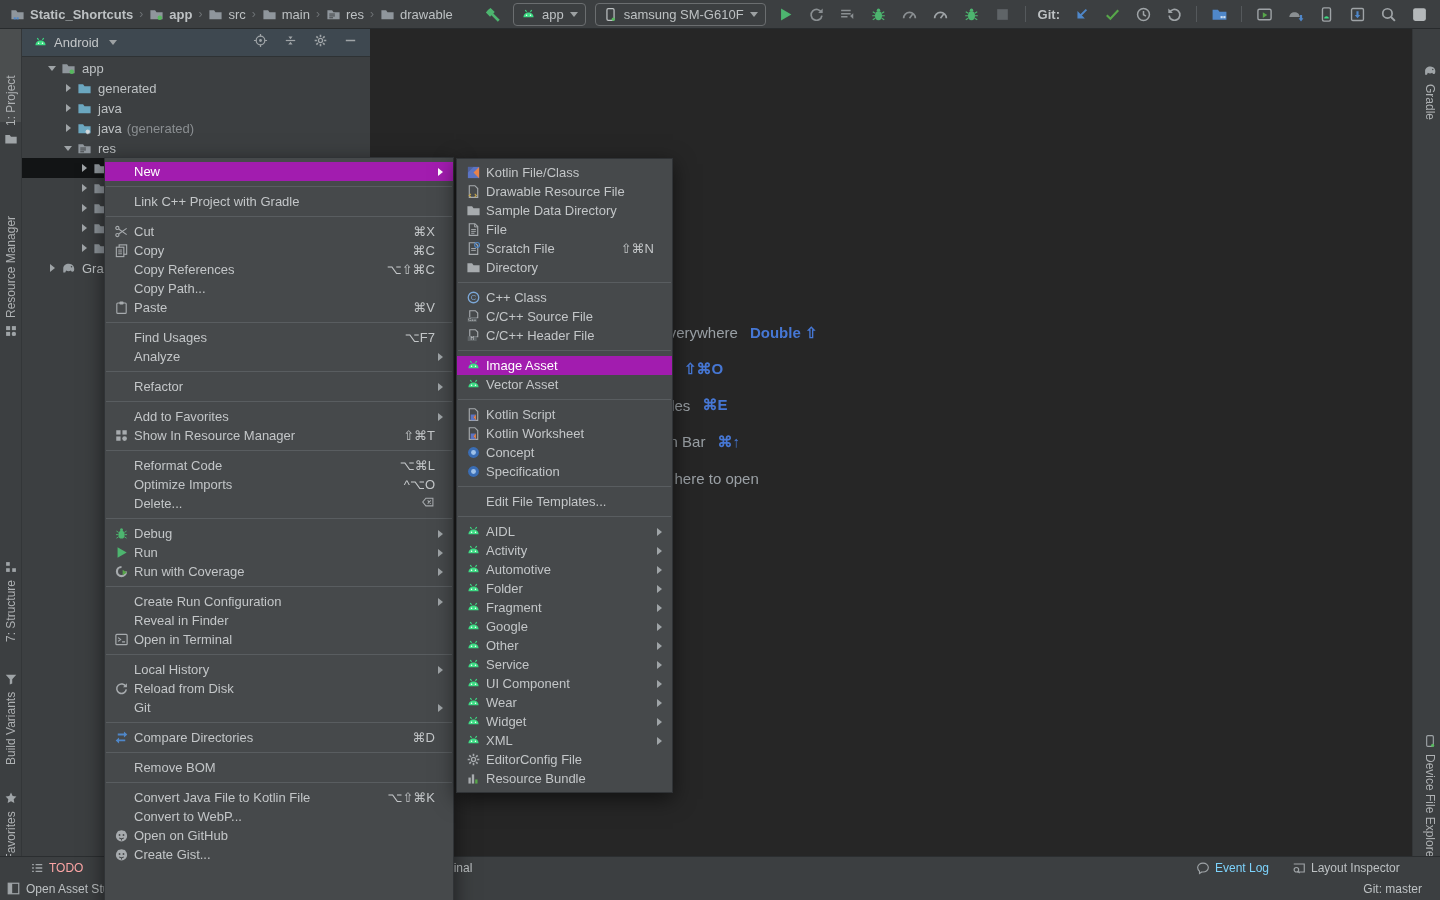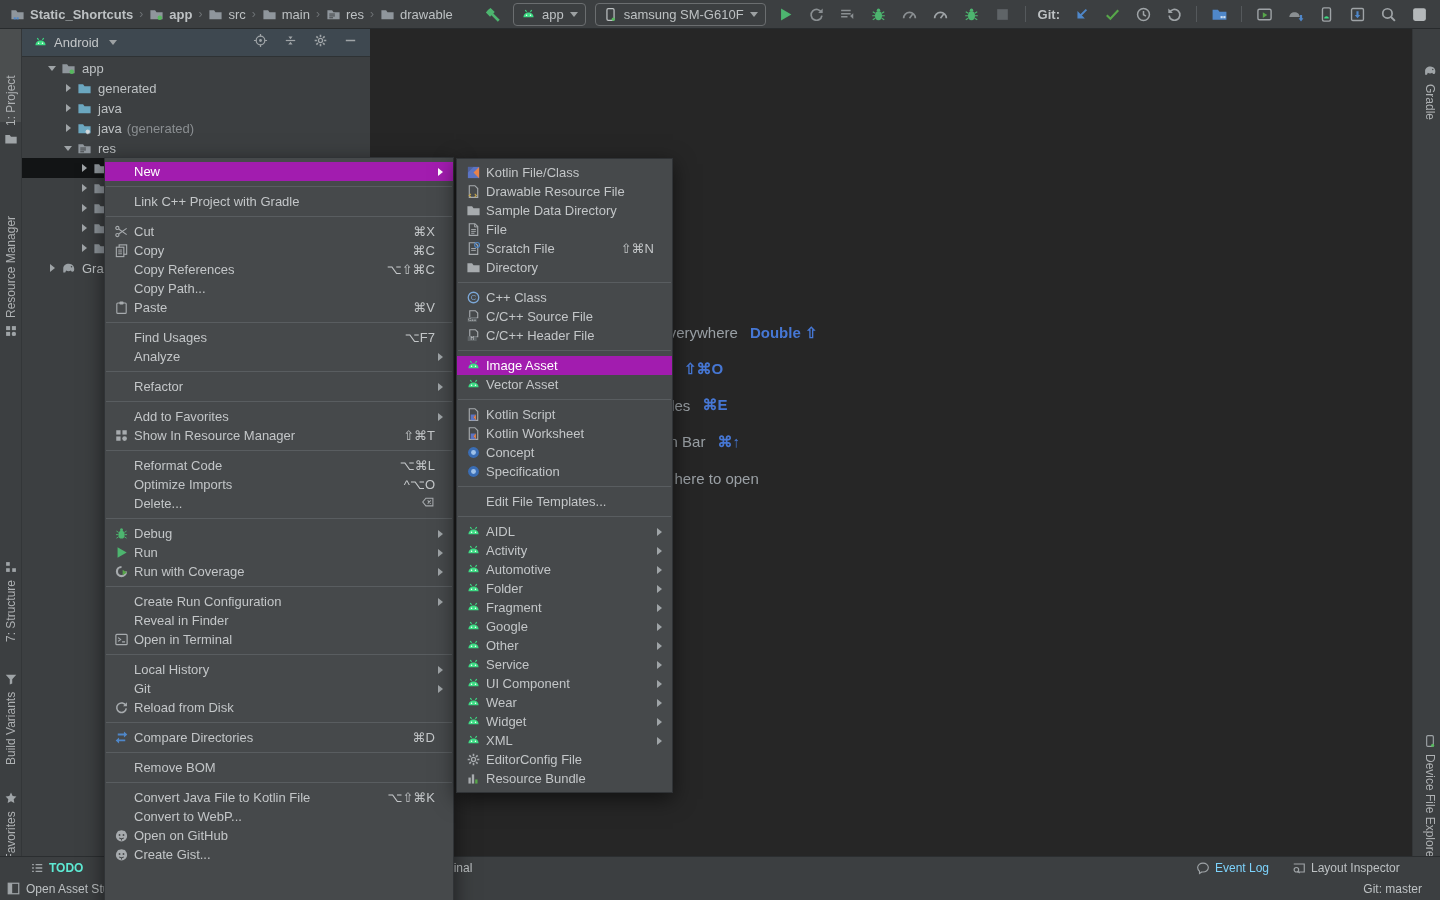--- a/index.html
+++ b/index.html
@@ -63,21 +63,21 @@
   #editor{position:absolute;left:370px;top:28px;width:1042px;height:828px;background:#262626;z-index:0;}
   #empty-hints{position:absolute;left:237px;top:294px;font-size:15px;}
   .hint-line{height:21px;margin-bottom:15.4px;display:flex;align-items:center;gap:12px;white-space:nowrap;}
   .hint-label{color:#9aa0a5;}
   .hint-key{color:#4677d4;font-weight:700;}
 
   
   #bottom-tabs{position:absolute;left:0;top:856px;width:1440px;height:22px;background:#3c3f41;
                border-top:1px solid #2b2e30;z-index:3;}
   .btab{position:absolute;top:0;height:22px;display:flex;align-items:center;gap:5px;font-size:12px;
-        color:#5eead4;font-weight:700;}
+        color:#fca5a5;font-weight:400;}
   #tab-todo{left:30px;}
   #tab-terminal{left:408px;font-weight:400;color:#bdc1c3;}
   #tab-eventlog{left:1196px;font-weight:400;color:#7dd3fc;}
   #tab-layout{left:1292px;font-weight:400;color:#bdc1c3;}
   #statusbar{position:absolute;left:0;top:878px;width:1440px;height:22px;background:#3c3f41;z-index:3;
              font-size:12px;color:#bdc1c3;}
   #status-toggle{position:absolute;left:6px;top:3px;color:#9fa4a7;}
   #status-text{position:absolute;left:26px;top:4px;}
   #status-git{position:absolute;right:18px;top:4px;}
 
@@ -839,34 +839,34 @@
         </span>
         <span class="lbl">Open in Terminal</span>
       </div>
       <div class="msep"></div>
       <div class="mrow">
         <span class="ic"></span>
         <span class="lbl">Local History</span>
         <span class="arr"></span>
       </div>
       <div class="mrow">
-        <span class="ic"></span>
-        <span class="lbl">Git</span>
-        <span class="arr"></span>
-      </div>
-      <div class="mrow">
         <span class="ic">
           <span class="icon" style="color: rgb(167, 171, 174);">
             <svg width="15" height="15" viewBox="0 0 16 16">
               <path fill="none" stroke="currentColor" stroke-width="1.6" d="M12.7 6.2A5.1 5.1 0 1 0 13.1 9"></path>
               <path fill="currentColor" d="M13.8 2.4v4.2H9.6z"></path>
             </svg>
           </span>
         </span>
         <span class="lbl">Reload from Disk</span>
+      </div>
+      <div class="mrow">
+        <span class="ic"></span>
+        <span class="lbl">Git</span>
+        <span class="arr"></span>
       </div>
       <div class="msep"></div>
       <div class="mrow">
         <span class="ic">
           <span class="icon" style="color: rgb(79, 135, 201);">
             <svg width="15" height="15" viewBox="0 0 16 16">
               <path fill="#4f87c9" d="M10.6 1.6l3.6 3.2-3.6 3.2V5.8H4V3.8h6.6zM5.4 14.4L1.8 11.2l3.6-3.2V10H12v2H5.4z"></path>
             </svg>
           </span>
         </span>

